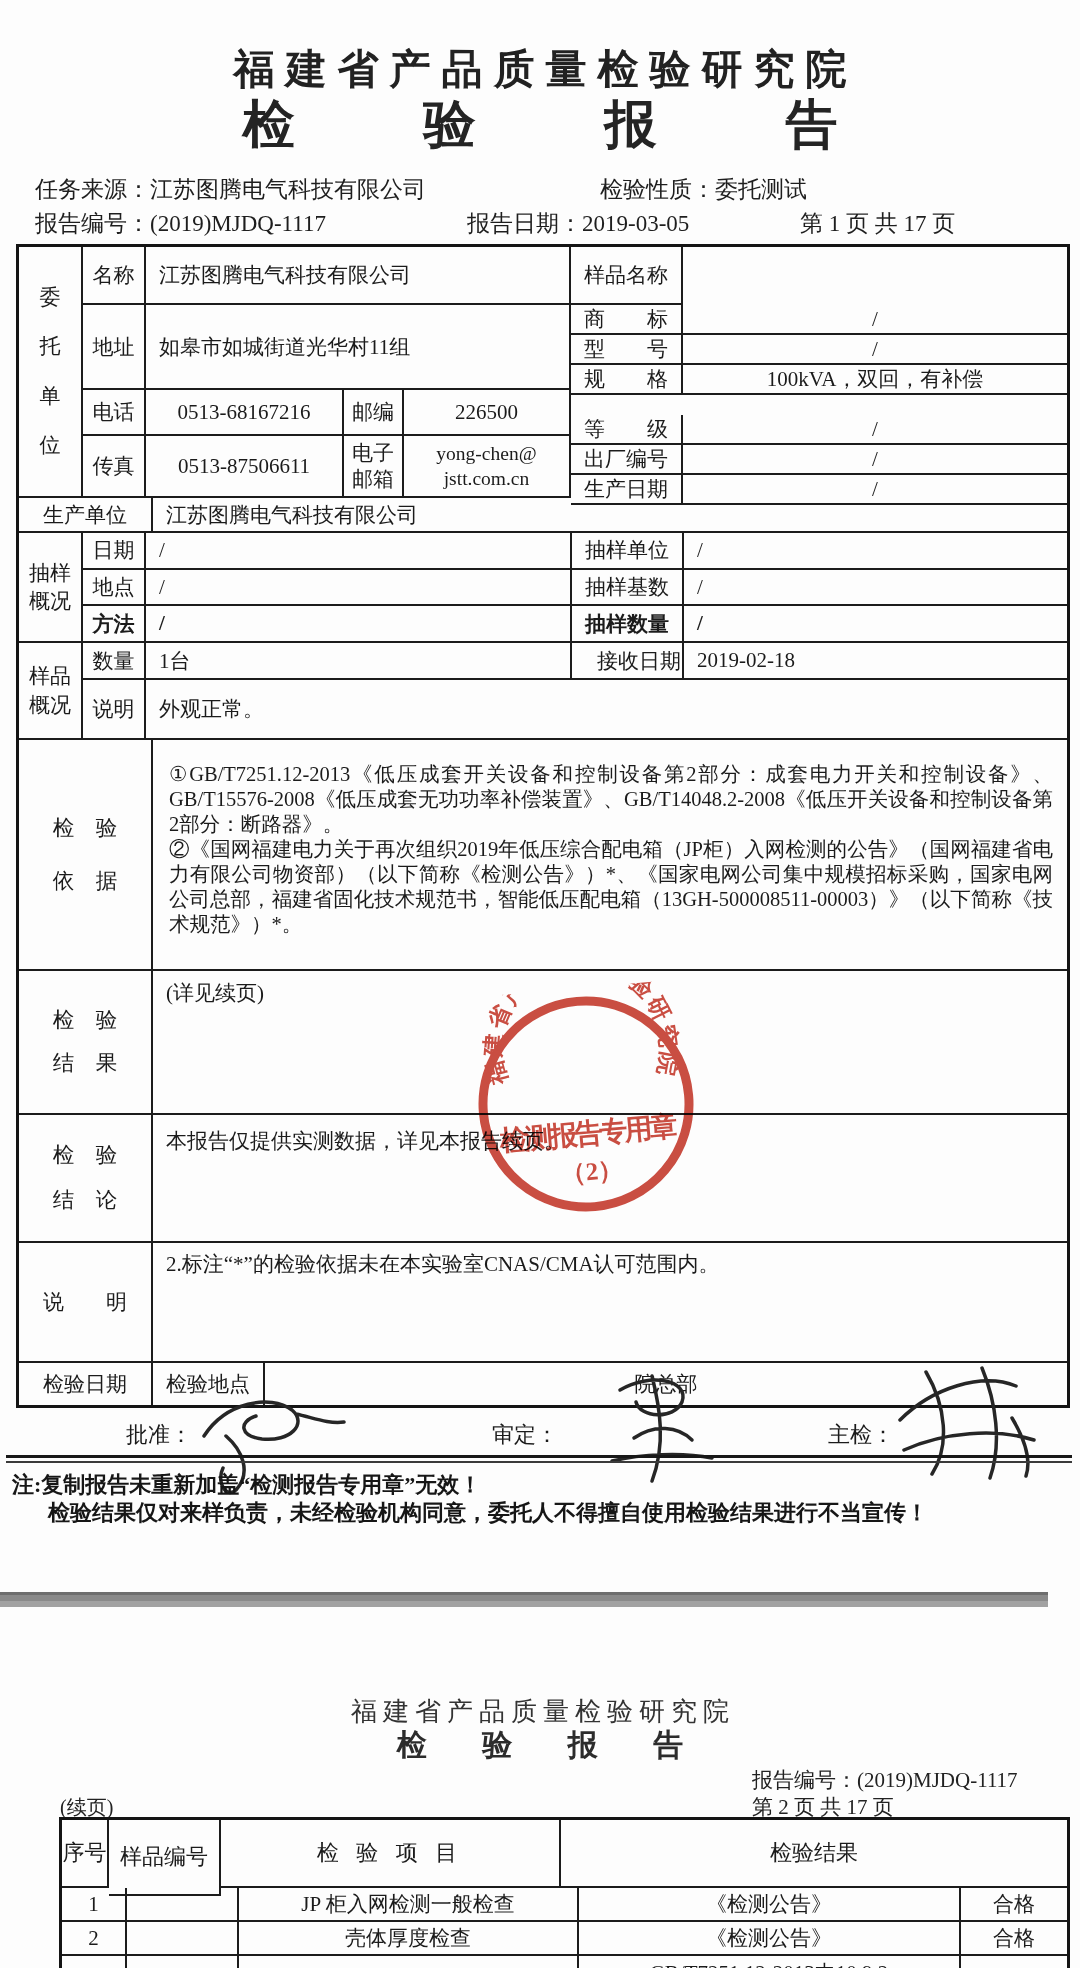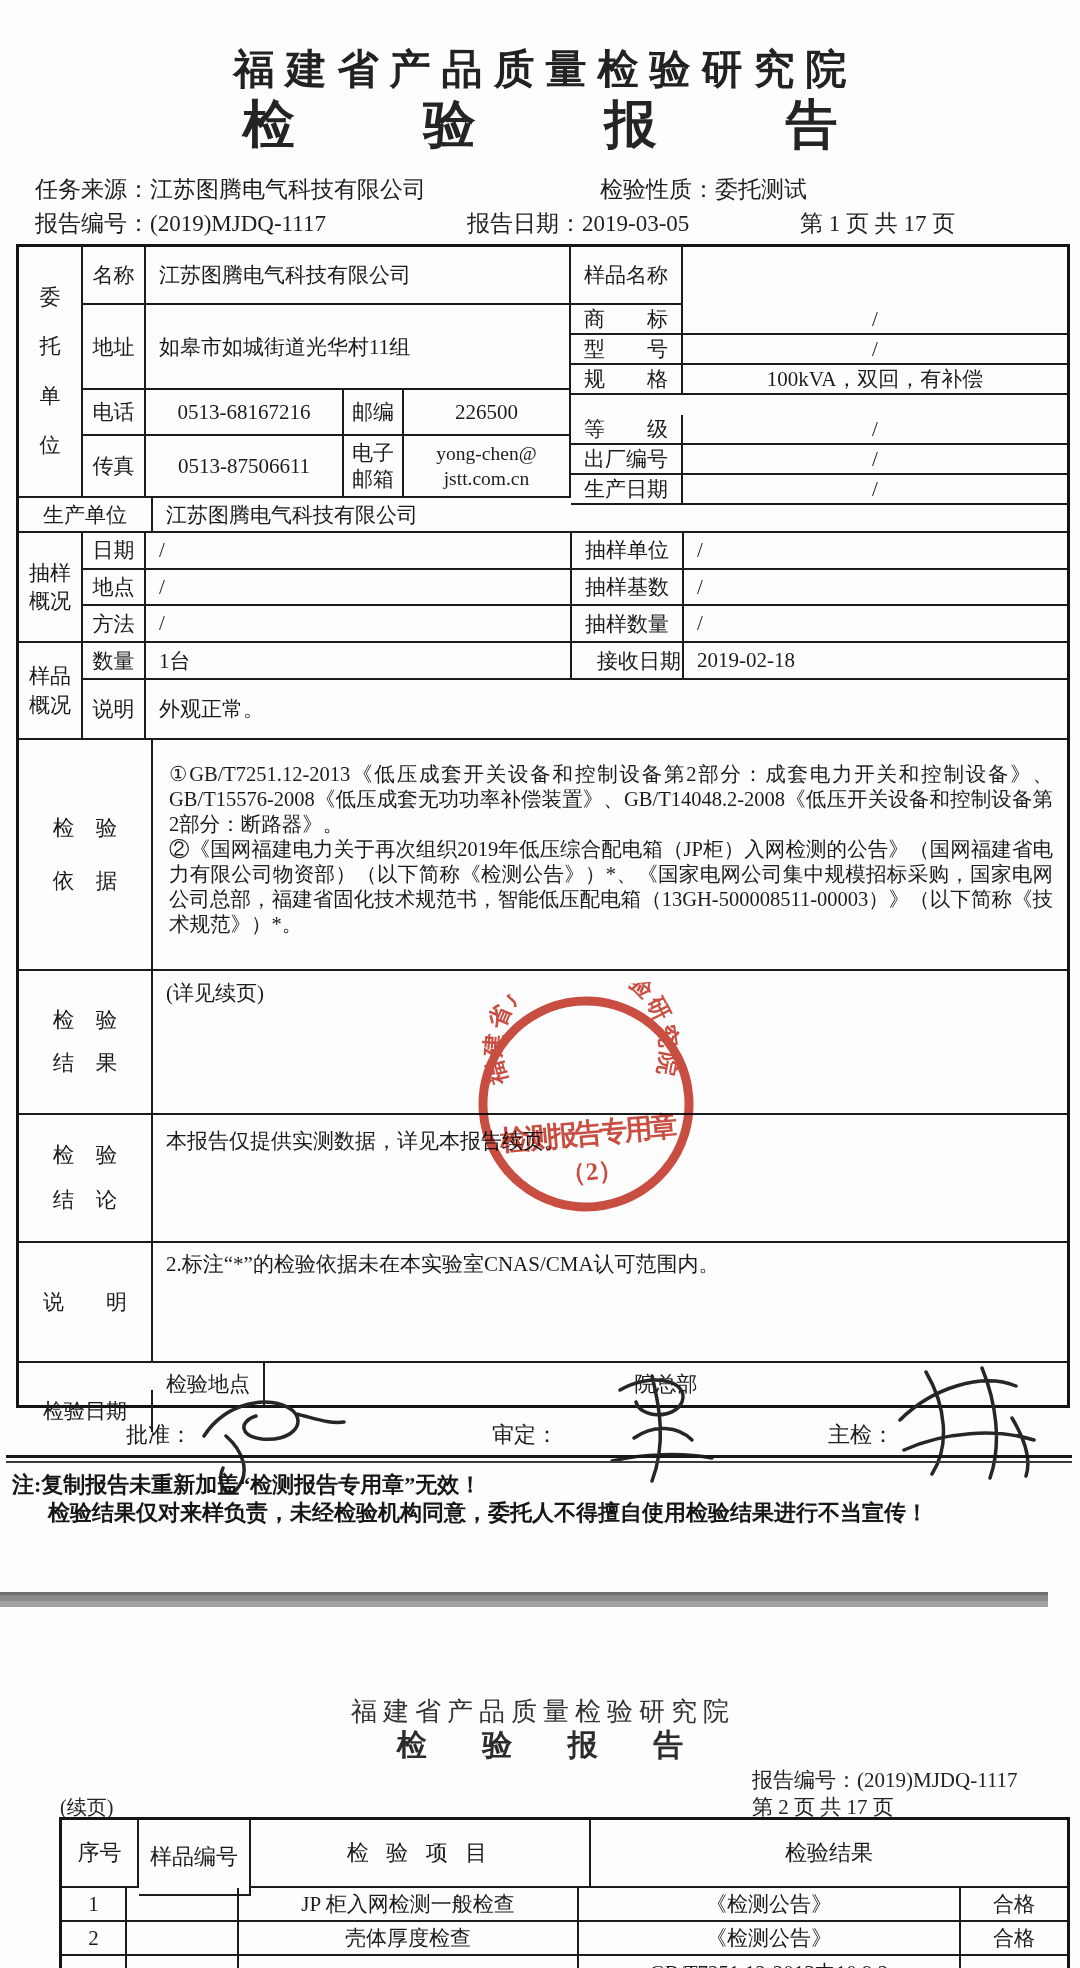--- a/index.html
+++ b/index.html
@@ -153,21 +153,21 @@
         <div class="c cl" style="width:426px;height:100%;">/</div>
         <div class="c w-rlab" style="height:100%;">抽样单位</div>
         <div class="c cl nr" style="flex:1;height:100%;">/</div>
       </div>
       <div class="row" style="flex:1;">
         <div class="c w-lab" style="height:100%;">地点</div>
         <div class="c cl" style="width:426px;height:100%;">/</div>
         <div class="c w-rlab" style="height:100%;">抽样基数</div>
         <div class="c cl nr" style="flex:1;height:100%;">/</div>
       </div>
-      <div class="row" style="flex:1;">
+      <div class="row" style="flex:1;font-weight:bold;">
         <div class="c w-lab" style="height:100%;">方法</div>
         <div class="c cl" style="width:426px;height:100%;">/</div>
         <div class="c w-rlab" style="height:100%;">抽样数量</div>
         <div class="c cl nr" style="flex:1;height:100%;">/</div>
       </div>
     </div>
   </div>
 
   <div class="band" style="height:97px;">
     <div class="c side pre" style="width:64px;line-height:1.35;font-size:21px;">样品
@@ -212,21 +212,21 @@
   <div class="band" style="height:120px;">
     <div class="c w-135" style="height:120px;">说　　明</div>
     <div class="c cl nr vtop" style="flex:1;height:120px;align-items:flex-start;padding-top:8px;">
       <div style="line-height:1.3;">
         <div>2.标注“*”的检验依据未在本实验室CNAS/CMA认可范围内。</div>
       </div>
     </div>
   </div>
 
   <div class="band" style="height:42px;">
-    <div class="c w-135 nb" style="height:42px;margin-top:27px;">检验日期</div>
+    <div class="c w-135 nb" style="height:42px;">检验日期</div>
     <div class="c w-rlab nb" style="height:42px;">检验地点</div>
     <div class="c nr nb" style="flex:1;height:42px;">院总部</div>
   </div>
 </div>
 
 <div class="abs sig-label" style="left:126px; top:1420px;">批准：</div>
 <div class="abs sig-label" style="left:492px; top:1420px;">审定：</div>
 <div class="abs sig-label" style="left:828px; top:1420px;">主检：</div>
 
 <svg class="abs sig-svg" style="left:196px; top:1384px;" width="165" height="118" viewBox="0 0 165 118">
@@ -261,21 +261,21 @@
 <div class="abs institute2">福建省产品质量检验研究院</div>
 <div class="abs title2">检 验 报 告</div>
 <div class="abs meta2" style="left:752px; top:1766px;">
   <span>报告编号：</span><span>(2019)MJDQ-1117</span>
 </div>
 <div class="abs meta2" style="left:752px; top:1793px;">第 2 页 共 17 页</div>
 <div class="abs meta2" style="left:60px; top:1794px; font-size:20px;">(续页)</div>
 
 <div class="abs t2">
   <div class="band h-68">
-    <div class="c hcell" style="width:77px;height:68px;">序号</div>
+    <div class="c hcell" style="width:47px;height:68px;">序号</div>
     <div class="c hcell" style="width:112px;height:76px;">样品编号</div>
     <div class="c hcell" style="width:340px;height:68px;letter-spacing:6px;">检 验 项 目</div>
     <div class="c hcell nr" style="flex:1;height:68px;">检验结果</div>
   </div>
   <div class="band h-34">
     <div class="c" style="width:65px;height:34px;">1</div>
     <div class="c" style="width:112px;height:34px;"></div>
     <div class="c" style="width:340px;height:34px;">JP 柜入网检测一般检查</div>
     <div class="c" style="width:382px;height:34px;">《检测公告》</div>
     <div class="c nr" style="flex:1;height:34px;">合格</div>

